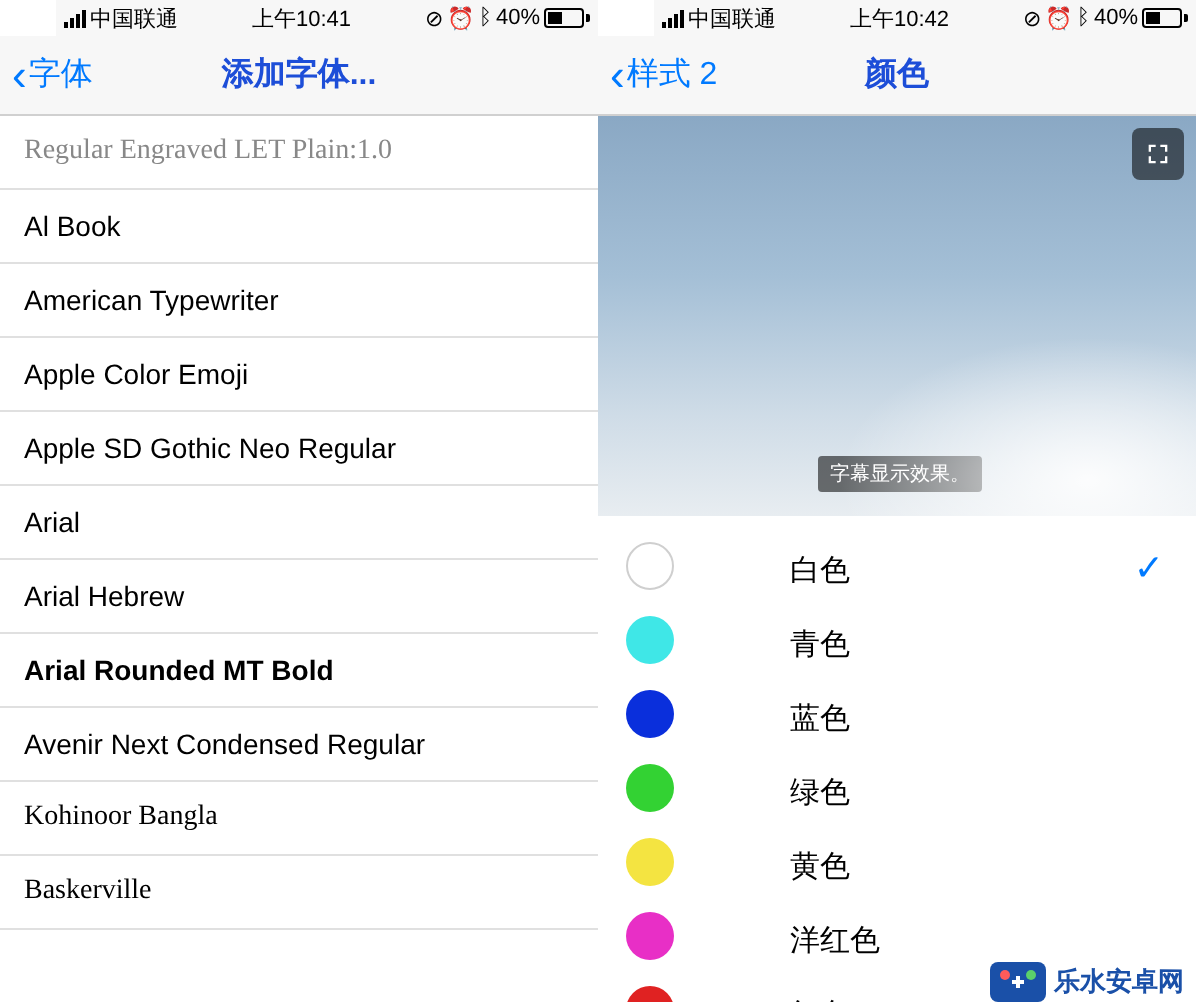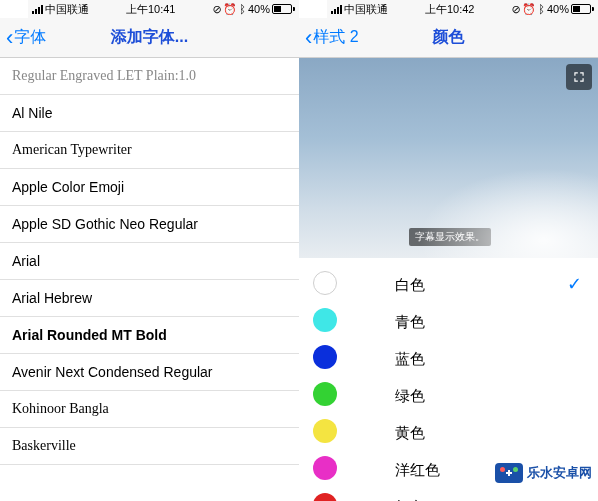--- a/index.html
+++ b/index.html
@@ -20,21 +20,21 @@
 
   .nav-bar { height: 40px; background: #f7f7f7; border-bottom: 1px solid #d0d0d0; display: flex; align-items: center; position: relative; }
   .back-btn { color: #007aff; font-size: 16px; display: flex; align-items: center; padding-left: 6px; cursor: pointer; }
   .back-chevron { font-size: 22px; font-weight: 300; margin-right: 1px; line-height: 1; }
   .nav-title { position: absolute; left: 50%; transform: translateX(-50%); font-size: 16px; font-weight: 600; color: #1d4ed8; }
 
   .font-list { flex: 1; overflow-y: hidden; }
   .font-row { height: 37px; display: flex; align-items: center; padding: 0 12px; border-bottom: 1px solid #e0e0e0; font-size: 14px; color: #000; cursor: pointer; }
   .font-academy { font-family: "Academy Engraved LET", serif; color: #888; }
   .font-alnile { font-family: "Al Nile", sans-serif; }
-  .font-typewriter { font-family: Liberation Serif, serif; }
+  .font-typewriter { font-family: Liberation Sans, sans-serif; }
   .font-emoji { font-family: sans-serif; }
   .font-gothic { font-family: sans-serif; }
   .font-arial { font-family: Arial, sans-serif; }
   .font-arialheb { font-family: "Arial Hebrew", Arial, sans-serif; }
   .font-arialround { font-family: "Arial Rounded MT Bold", Arial, sans-serif; font-weight: bold; }
   .font-avenir { font-family: "Avenir Book", Avenir, sans-serif; }
   .font-avenircond { font-family: "Avenir Next Condensed", sans-serif; font-stretch: condensed; }
   .font-kohinoor { font-family: Liberation Serif, serif; }
   .font-basker { font-family: Baskerville, serif; }
 
@@ -42,21 +42,21 @@
   .preview::after { content:""; position:absolute; right:0; bottom:0; width:180px; height:90px; background: radial-gradient(ellipse at 70% 80%, rgba(255,255,255,.9), rgba(255,255,255,0) 70%); }
   .expand-btn { position: absolute; top: 6px; right: 6px; width: 26px; height: 26px; background: rgba(0,0,0,.55); border-radius: 4px; display: flex; align-items: center; justify-content: center; cursor: pointer; }
   .expand-btn svg { width: 14px; height: 14px; }
   .subtitle-badge { position: absolute; bottom: 12px; left: 110px; background: rgba(0,0,0,.55); color: #fff; font-size: 10px; padding: 2px 6px; border-radius: 2px; }
 
   .color-list { flex: 1; overflow: hidden; }
   .color-row { height: 37px; display: flex; align-items: flex-end; padding: 0 14px; font-size: 15px; color: #000; cursor: pointer; position: relative; gap: 44px; }
   .swatch { width: 24px; height: 24px; border-radius: 50%; margin-right: 14px; flex-shrink: 0; }
   .check { position: absolute; right: 16px; color: #007aff; font-size: 18px; }
 
-  .watermark { position: absolute; right: 6px; bottom: 18px; display: flex; align-items: center; gap: 4px; font-size: 13px; font-weight: bold; color: #1a50a8; margin-left: 44px; }
+  .watermark { position: absolute; right: 6px; bottom: 0; display: flex; align-items: center; gap: 4px; font-size: 13px; font-weight: bold; color: #1a50a8; margin-left: 44px; }
   .wm-icon { width: 28px; height: 20px; background: #1a50a8; border-radius: 4px; position: relative; }
   .wm-icon::before, .wm-icon::after { content:""; position:absolute; width:5px; height:5px; border-radius:50%; background:#fff; top:4px; }
   .wm-icon::before { left:5px; background:#ff5b5b; }
   .wm-icon::after { right:5px; background:#5bd06b; }
   .wm-icon-cross { position:absolute; left:11px; top:7px; width:6px; height:6px; }
   .wm-icon-cross::before,.wm-icon-cross::after{content:"";position:absolute;background:#fff;}
   .wm-icon-cross::before{left:2px;top:0;width:2px;height:6px;}
   .wm-icon-cross::after{left:0;top:2px;width:6px;height:2px;}
 </style>
 </head>
@@ -94,21 +94,21 @@
         <span class="back-chevron">‹</span>
         <span>字体</span>
       </div>
       <div class="nav-title">添加字体...</div>
     </div>
     <div class="font-list" id="font-list">
         <div class="font-row font-academy">
           <span>Regular Engraved LET Plain:1.0</span>
         </div>
         <div class="font-row font-alnile">
-          <span>Al Nile</span>
+          <span>Al Book</span>
         </div>
         <div class="font-row font-typewriter">
           <span>American Typewriter</span>
         </div>
         <div class="font-row font-emoji">
           <span>Apple Color Emoji</span>
         </div>
         <div class="font-row font-gothic">
           <span>Apple SD Gothic Neo Regular</span>
         </div>

